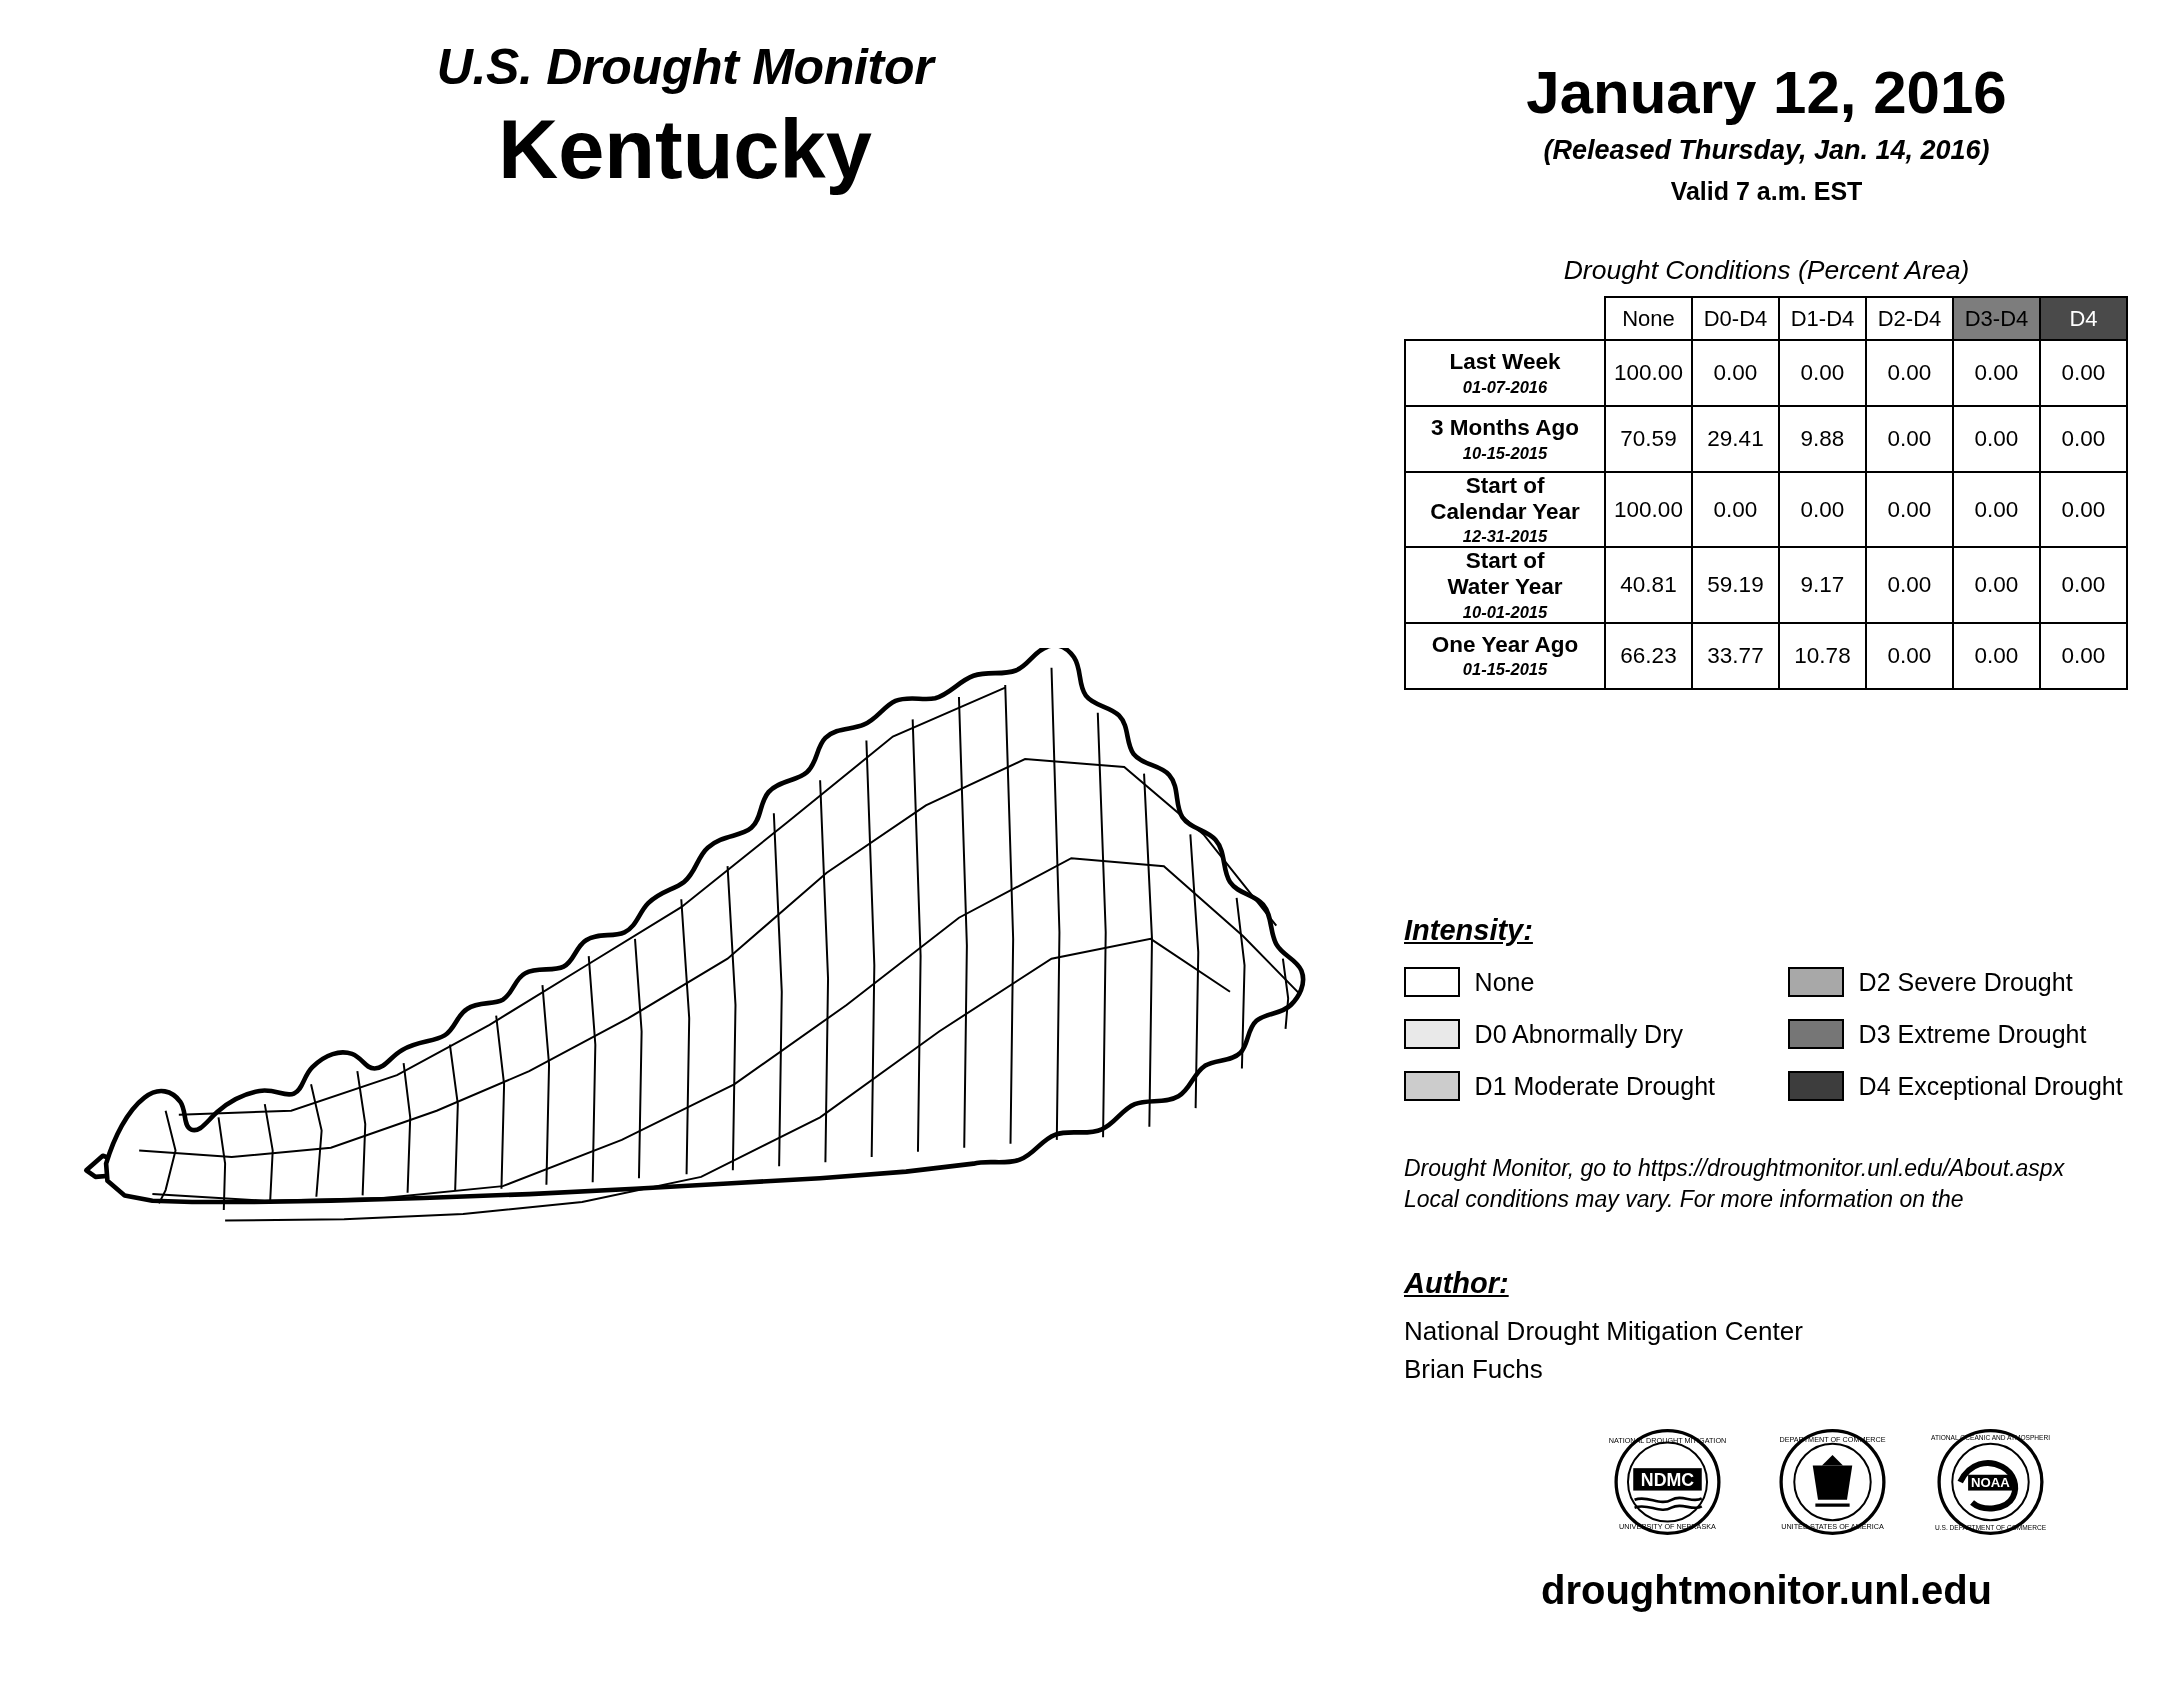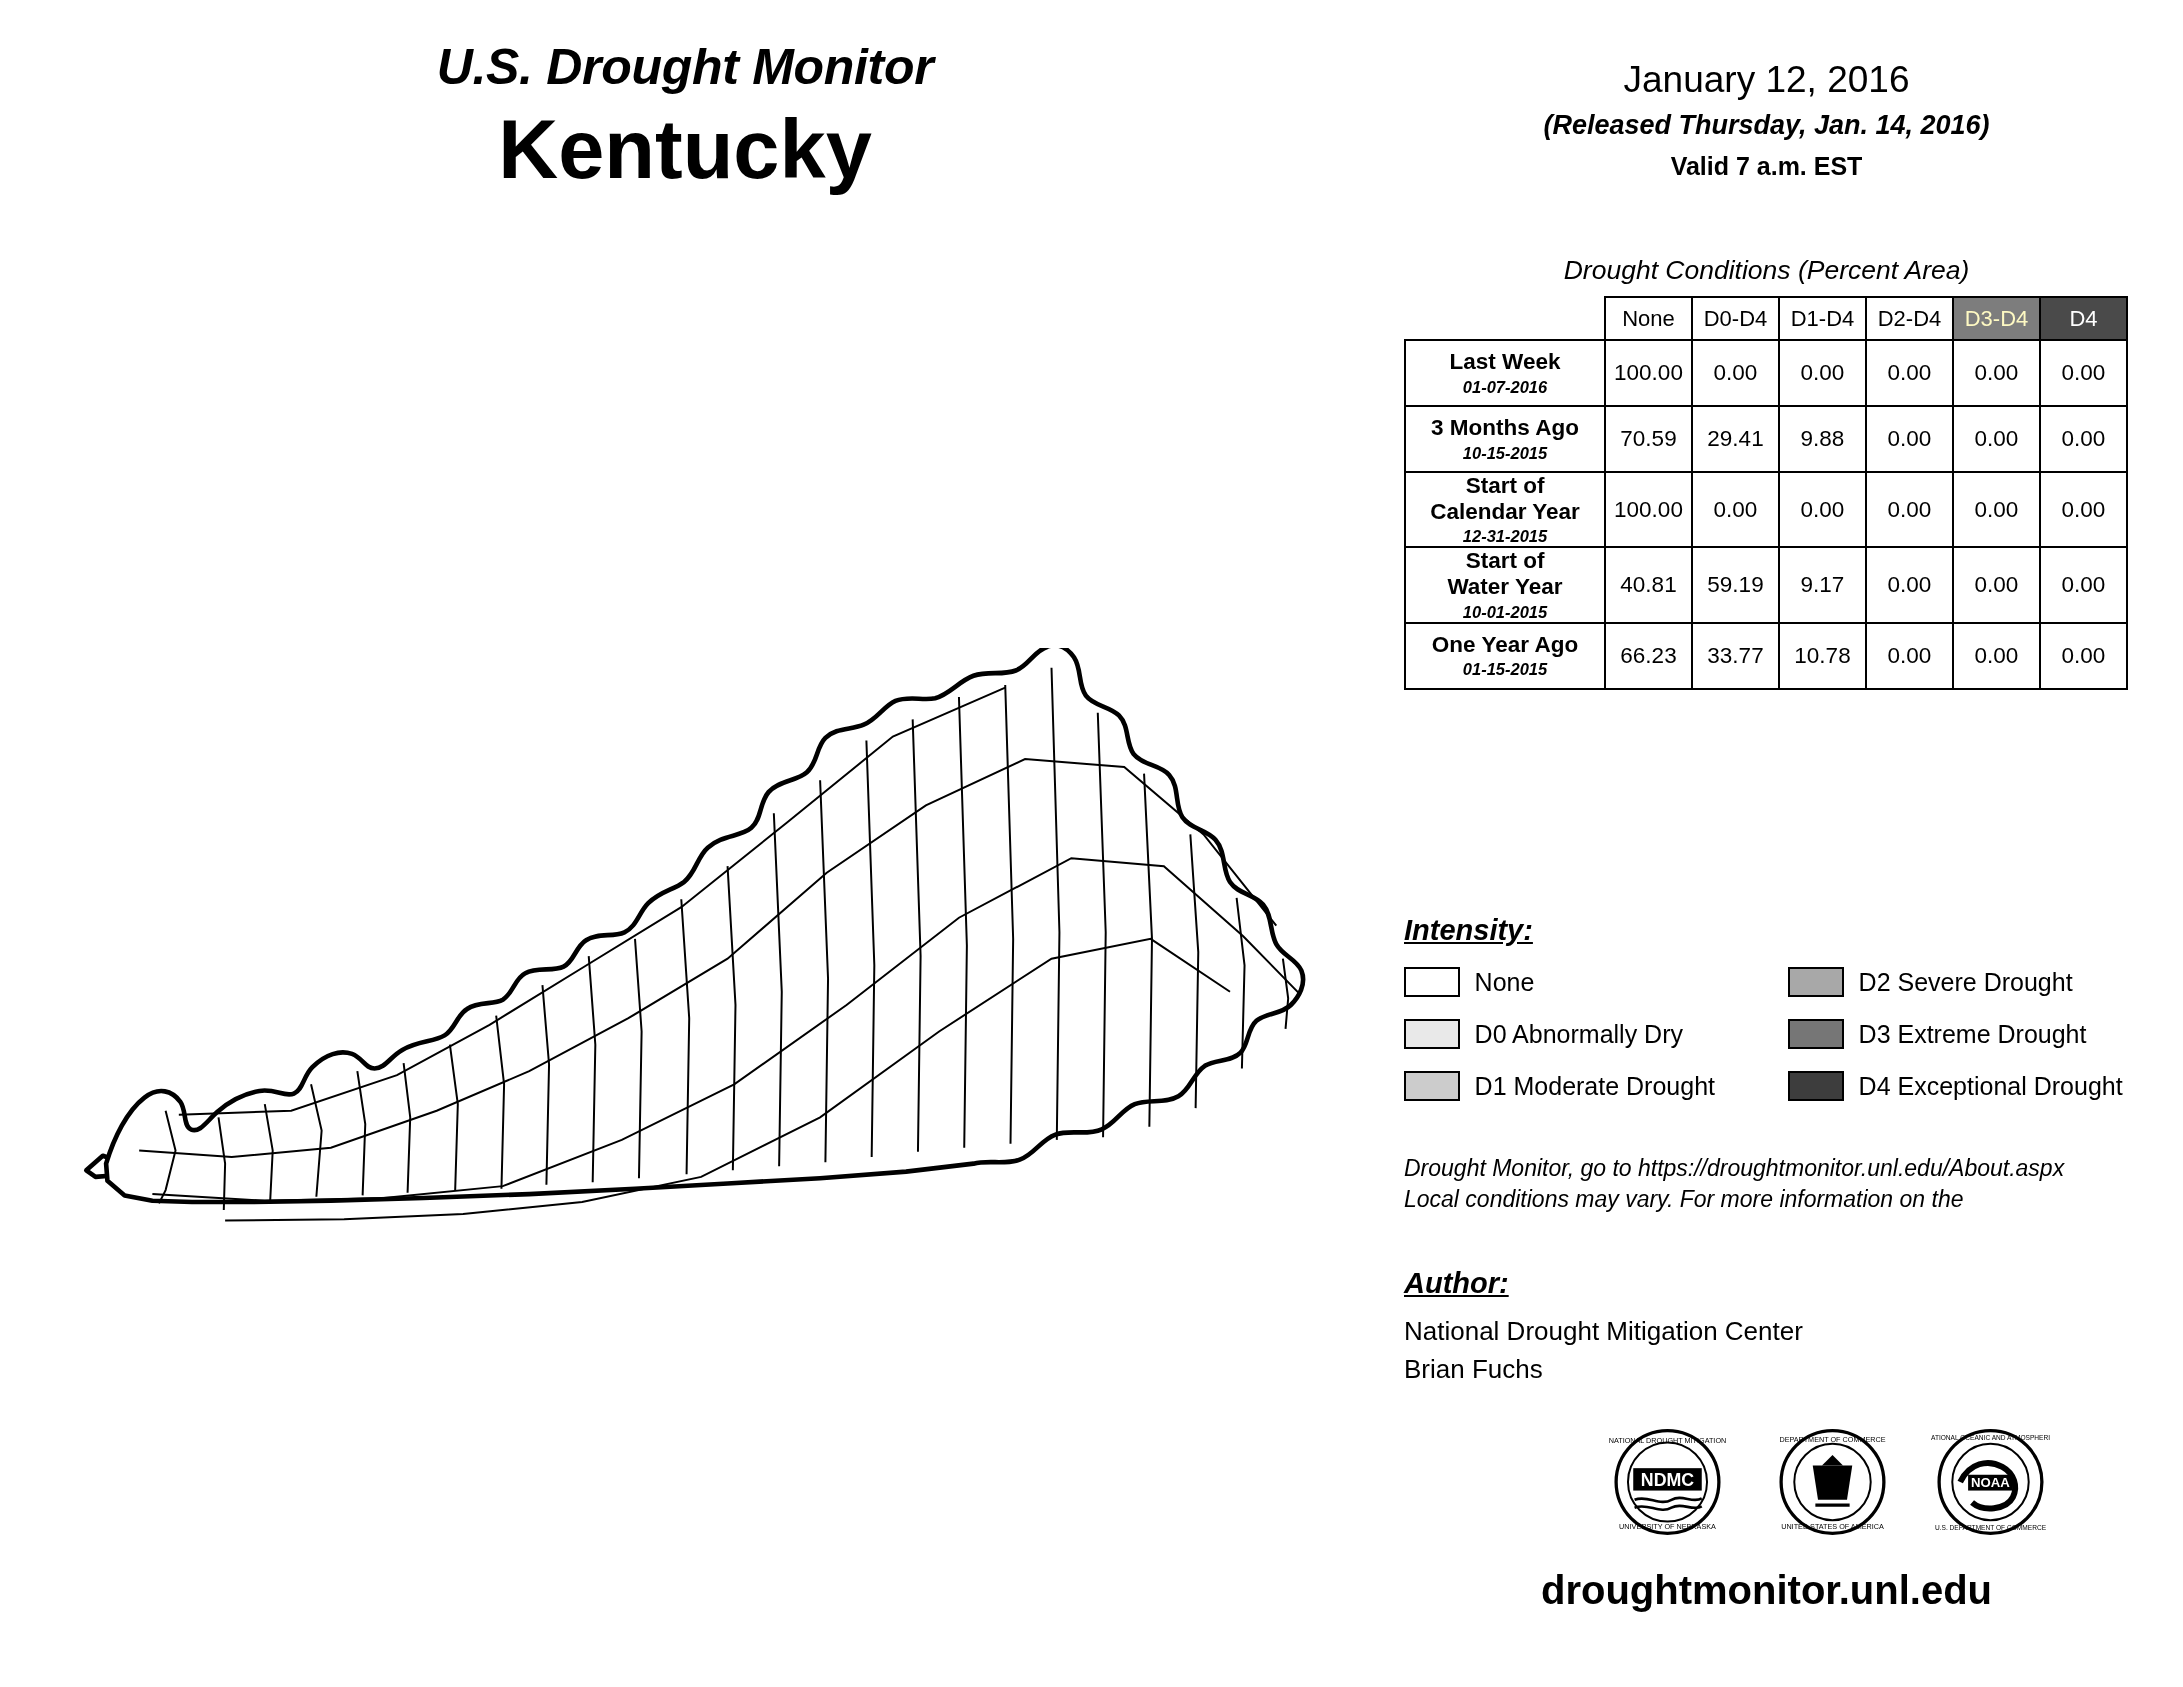--- a/index.html
+++ b/index.html
@@ -61,22 +61,22 @@
   }
 
   .date-block {
     position: absolute;
     left: 0;
     top: 60px;
     width: 781px;
     text-align: center;
   }
   .date-main {
-    font-weight: normal;
-    font-size: 37px;
+    font-weight: bold;
+    font-size: 60px;
     line-height: 1.1;
   }
   .date-released {
     font-weight: bold;
     font-style: italic;
     font-size: 27px;
     margin-top: 9.3px;
   }
   .date-valid {
     font-weight: bold;
@@ -109,21 +109,21 @@
     font-weight: normal;
   }
   .cond-table .corner {
     border: none;
   }
   .hdr-cell {
     height: 41px;
     width: 85px;
     font-size: 22px;
   }
-  .hdr-d3 { background: #7d7d7d; color: #fef9c3; }
+  .hdr-d3 { background: #7d7d7d; color: #000000; }
   .hdr-d4 { background: #4a4a4a; color: #ffffff; margin-left: 46px; }
 
   .rowlabel {
     width: 198px;
     padding: 6.6px 4px;
     line-height: 1.15;
   }
   .rowlabel .rl-main {
     font-weight: bold;
     font-size: 22.5px;

